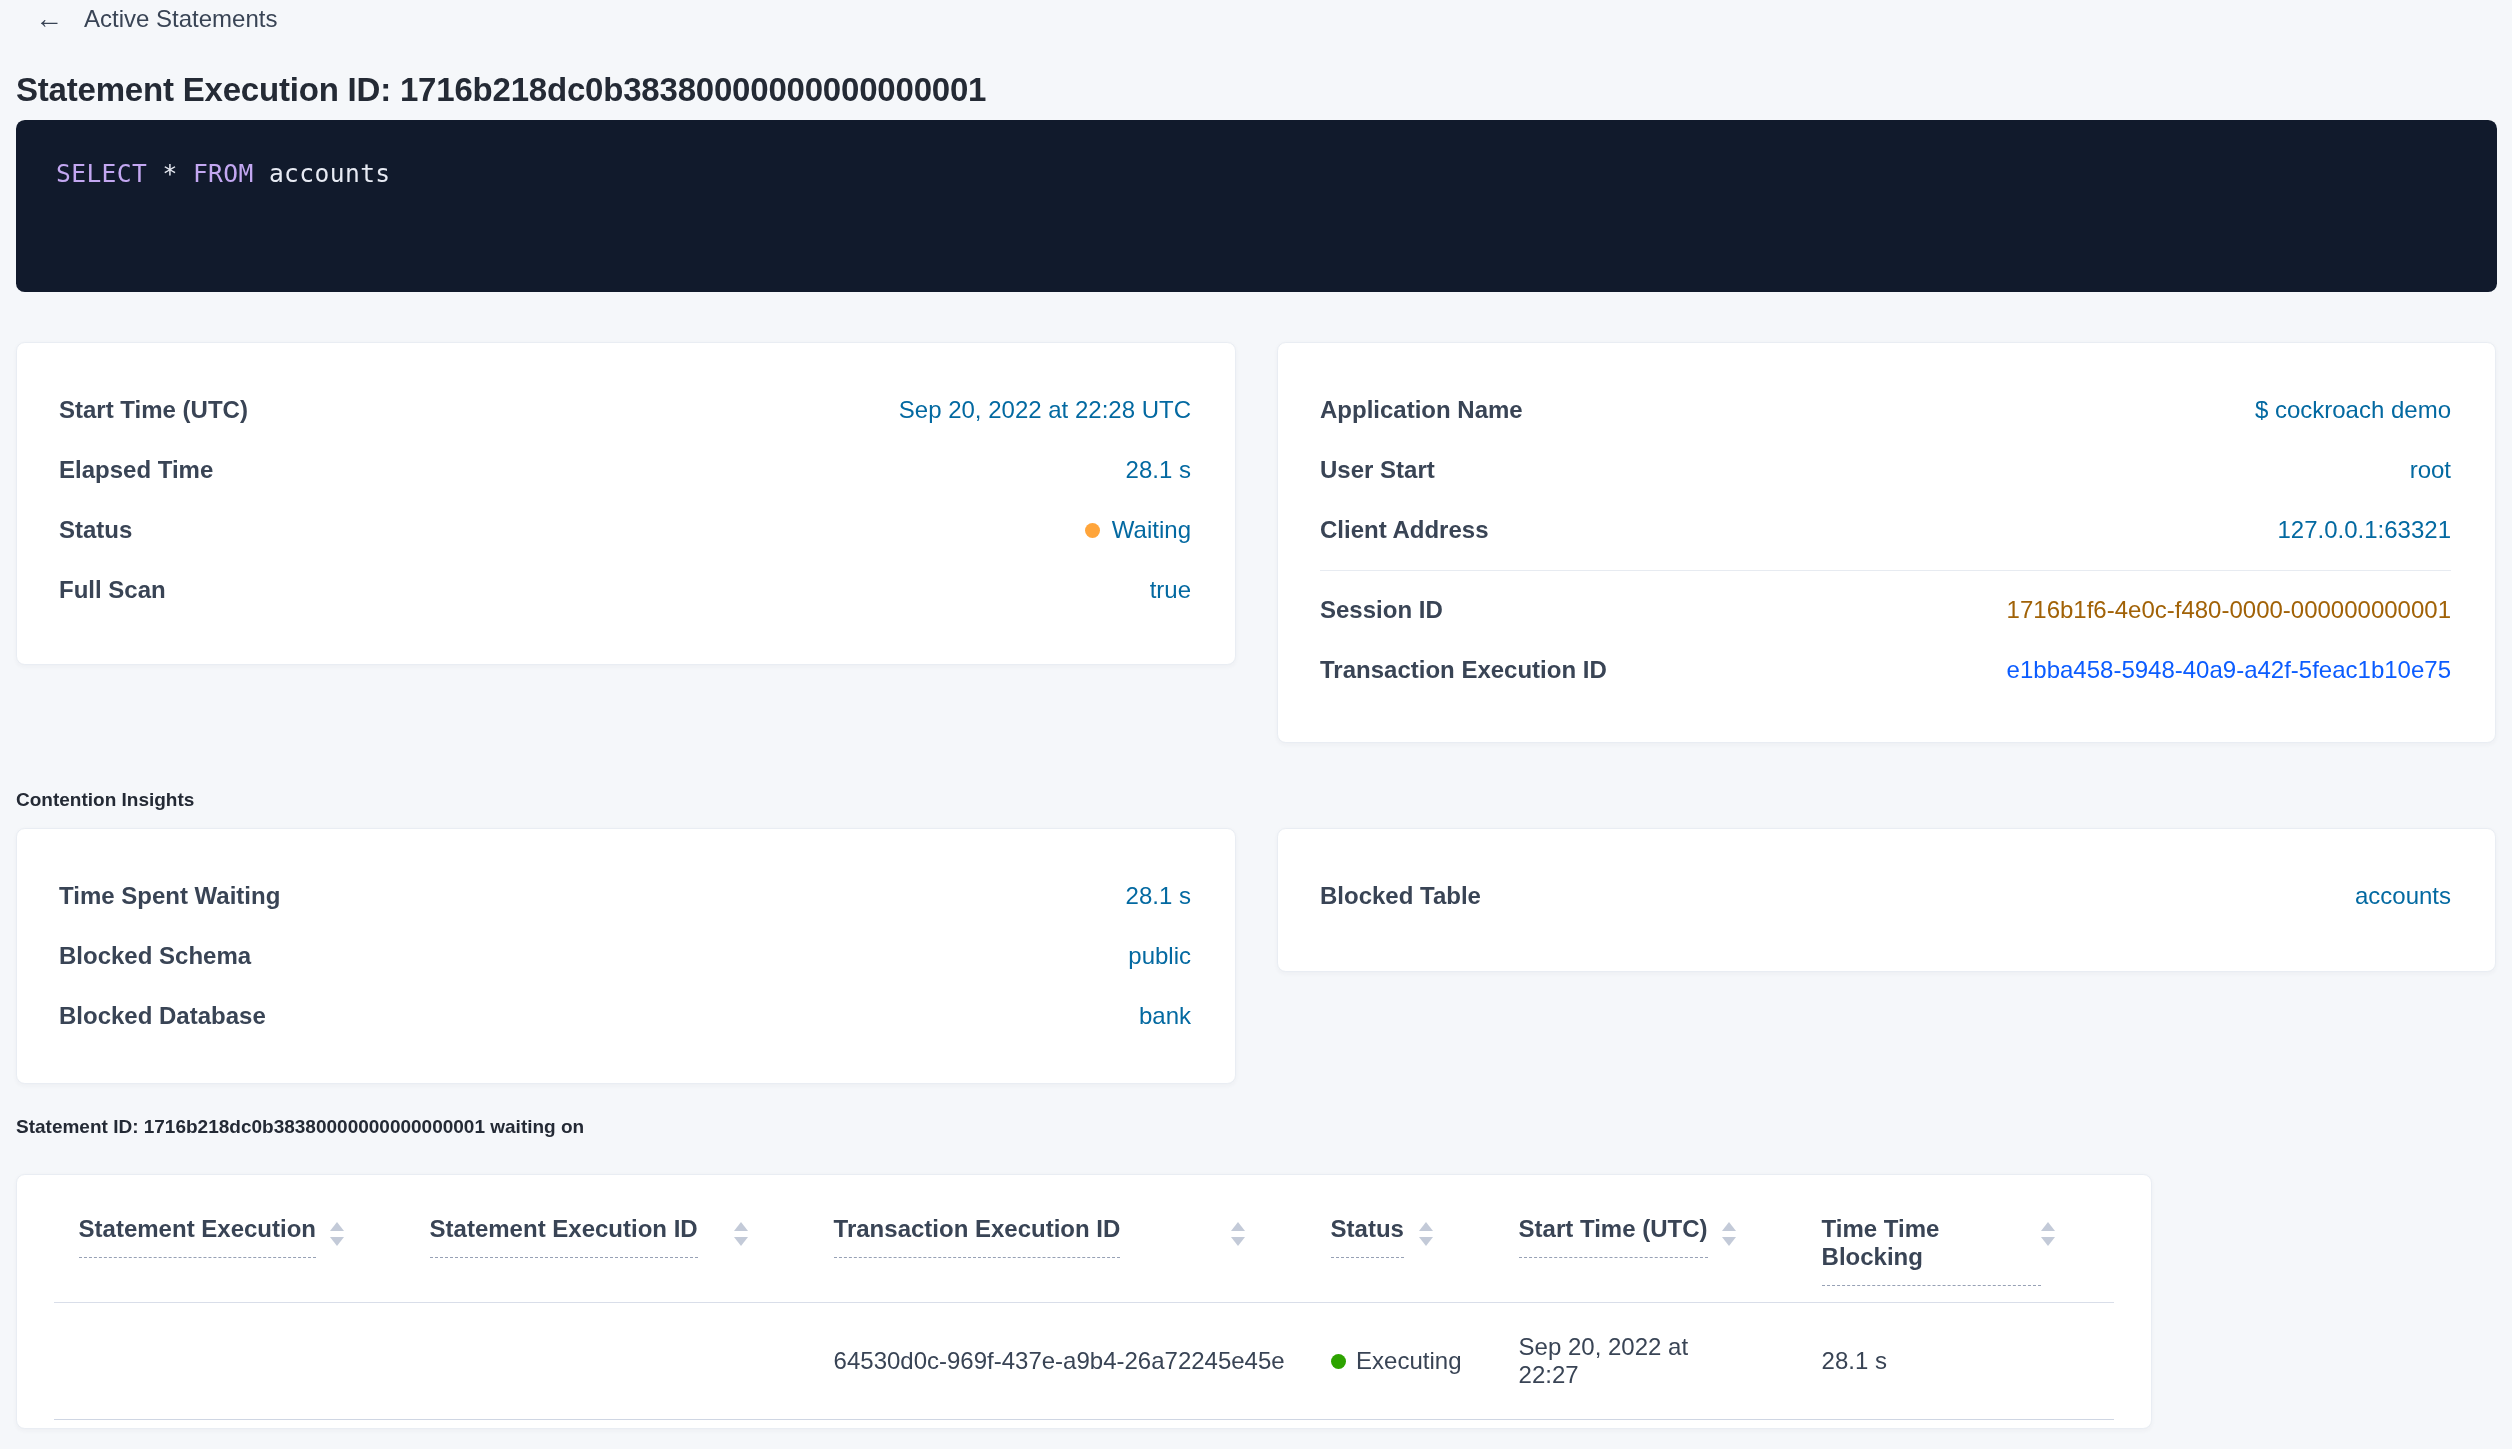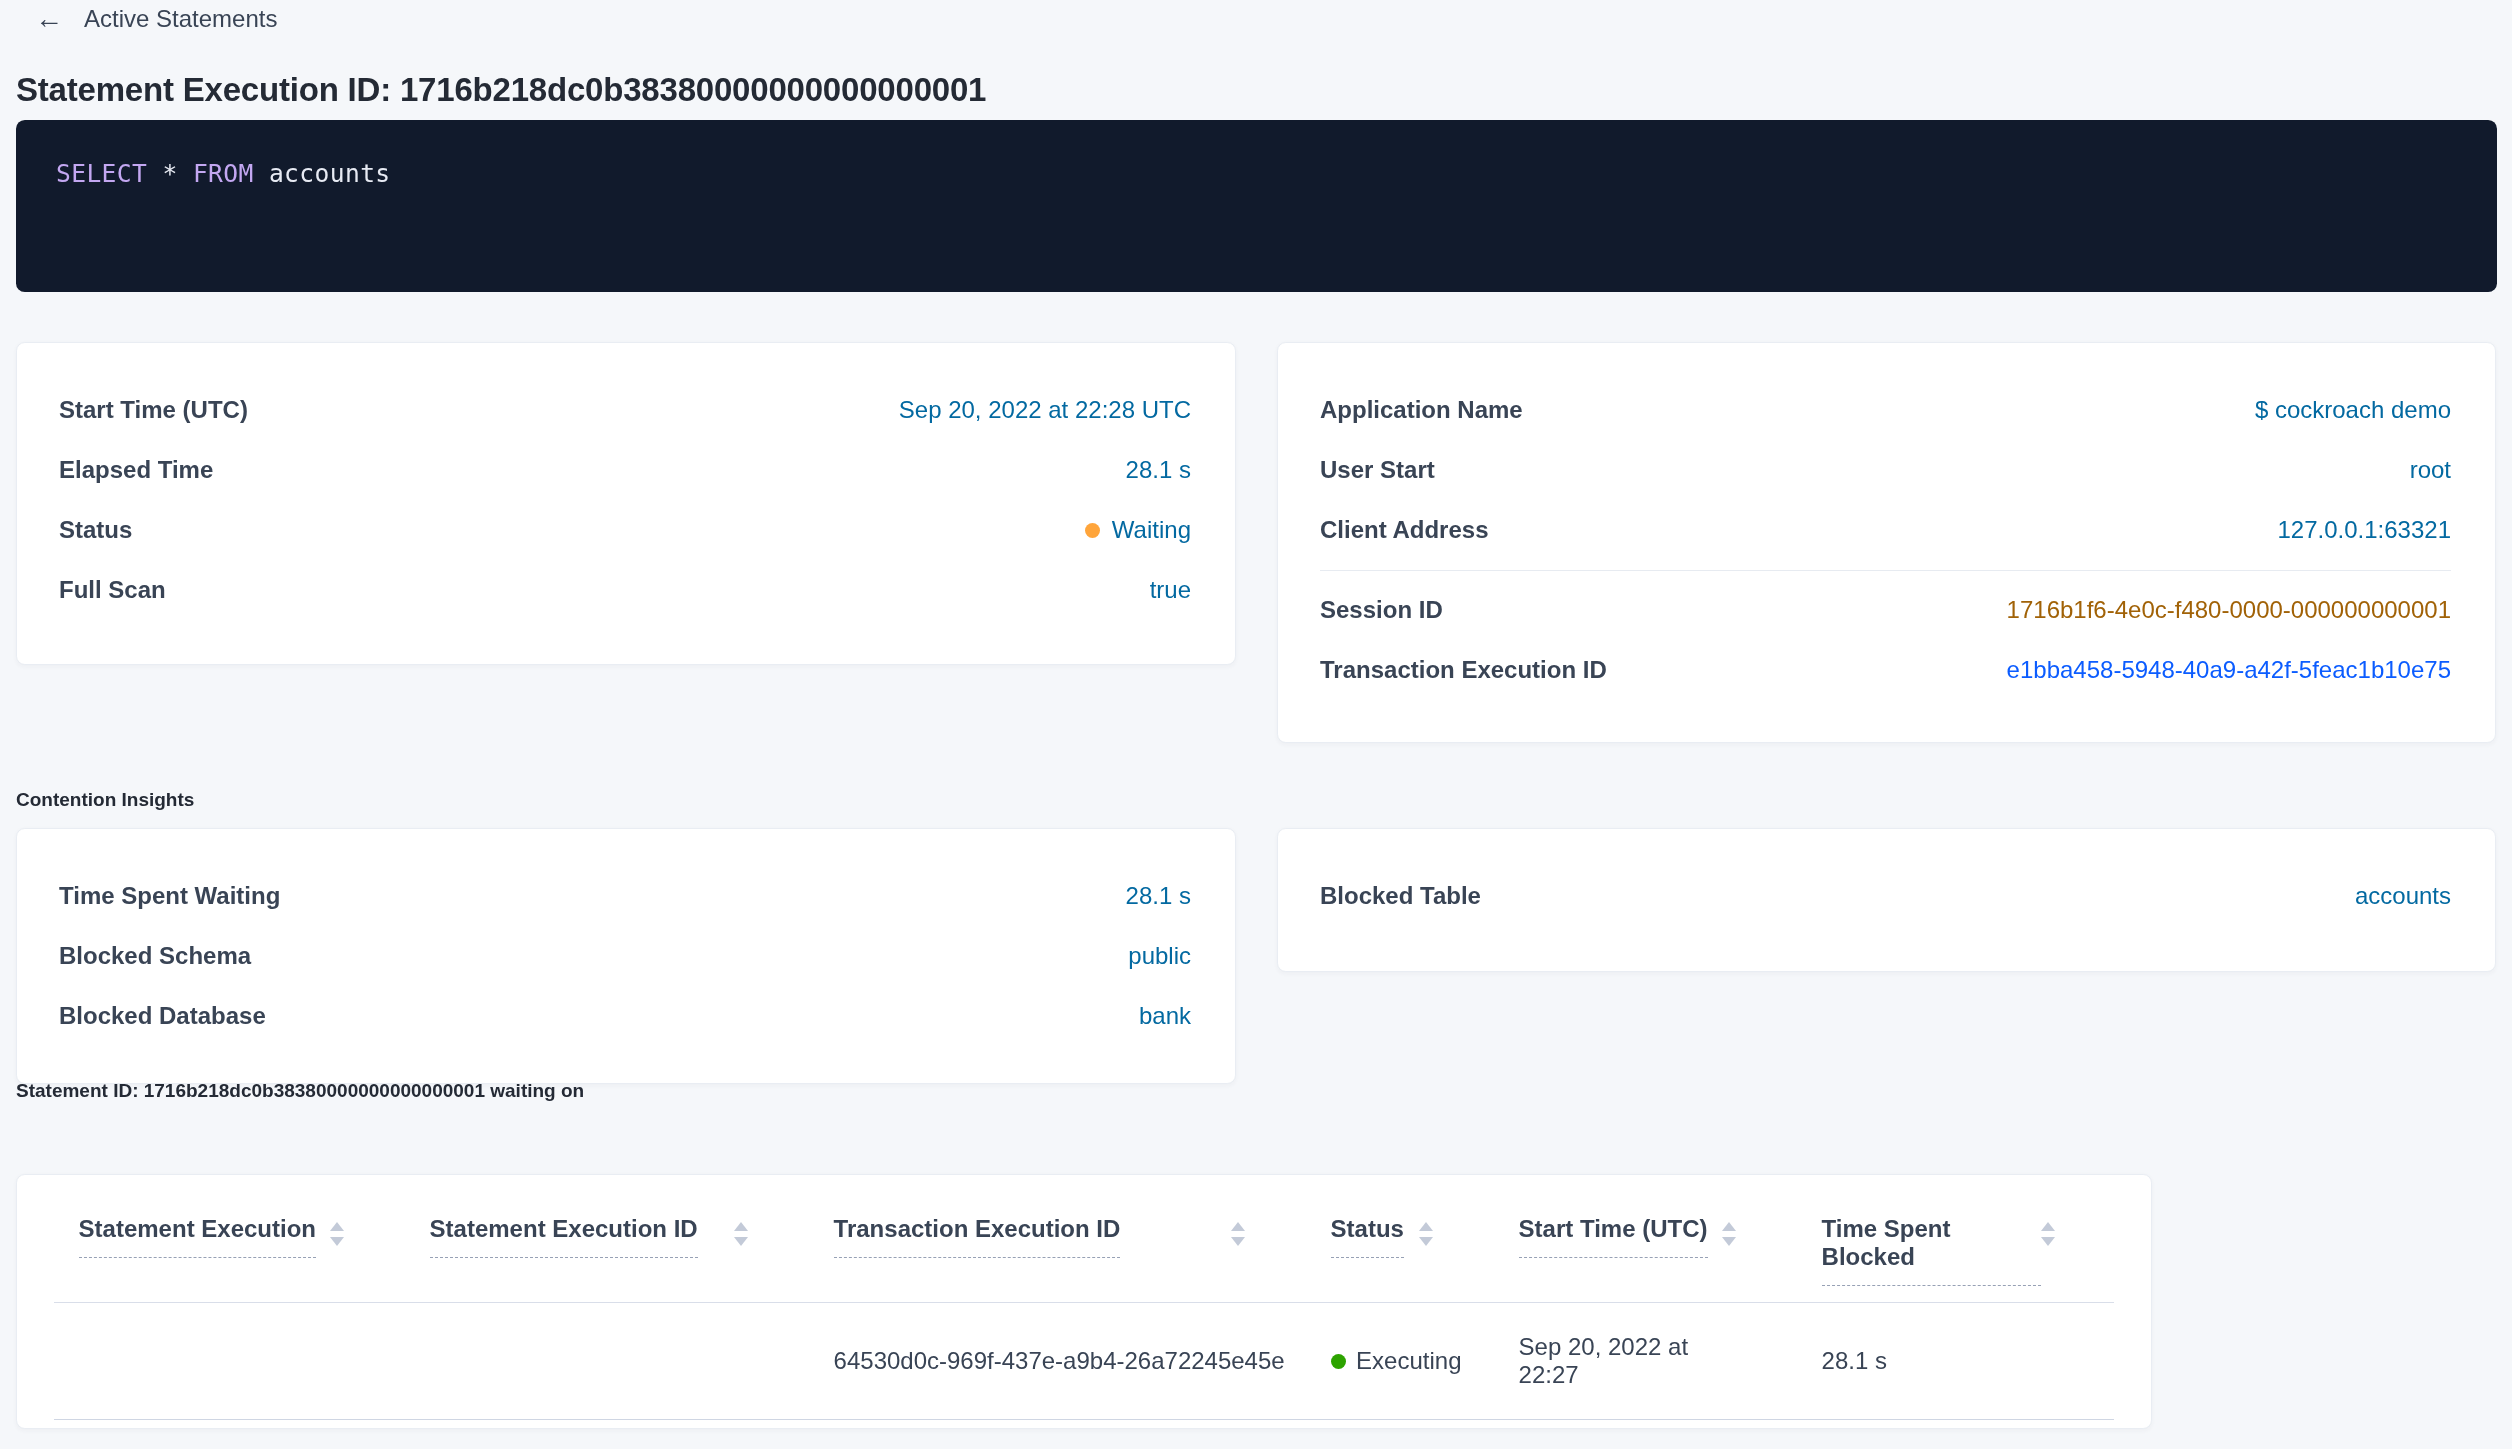--- a/index.html
+++ b/index.html
@@ -33,21 +33,21 @@
   .kv-label{font-weight:700;color:#394455;}
   .kv-value{font-weight:400;color:#0369a1;text-align:right;}
   .kv-divider{border:none;border-top:0.9px solid #e7ebf1;margin:9.7px 0;}
   .link{text-decoration:none;cursor:pointer;}
   .status-value{display:flex;align-items:center;gap:11.4px;}
   .dot{width:15px;height:15px;border-radius:50%;display:inline-block;flex:0 0 auto;}
 
   
   .section-heading{position:absolute;font-size:19px;font-weight:700;color:#242a35;}
   .heading-contention{left:16px;top:773px;}
-  .heading-waiting{left:16px;top:1064px;}
+  .heading-waiting{left:16px;top:1100px;}
 
   
   .tbl{margin:0 37px;}
   .tbl-header{display:flex;padding-top:40px;padding-bottom:16px;border-bottom:1.8px solid #d9dee9;}
   .th{display:flex;justify-content:space-between;align-items:flex-start;box-sizing:border-box;
     padding:0 61px 0 24.6px;cursor:pointer;}
   .th-label{font-size:24px;font-weight:700;color:#394455;border-bottom:1.8px dashed #97a1b5;padding-bottom:14px;}
   .sort{display:flex;flex-direction:column;gap:6.1px;margin-top:7px;}
   .tri-up{width:0;height:0;border-left:7px solid transparent;border-right:7px solid transparent;border-bottom:9.7px solid #c3cad8;}
   .tri-down{width:0;height:0;border-left:7px solid transparent;border-right:7px solid transparent;border-top:9.7px solid #c3cad8;}
@@ -190,21 +190,21 @@
             </span>
         </div>
         <div class="th c5">
           <span class="th-label">Start Time (UTC)</span>
           <span class="sort">
               <span class="tri-up"></span>
               <span class="tri-down"></span>
             </span>
         </div>
         <div class="th c6">
-          <span class="th-label">Time Spent Blocked</span>
+          <span class="th-label">Time Time Blocking</span>
           <span class="sort">
               <span class="tri-up"></span>
               <span class="tri-down"></span>
             </span>
         </div>
       </div>
       <div class="tbl-row">
         <div class="td c1"></div>
         <div class="td c2"></div>
         <div class="td c3">64530d0c-969f-437e-a9b4-26a72245e45e</div>

